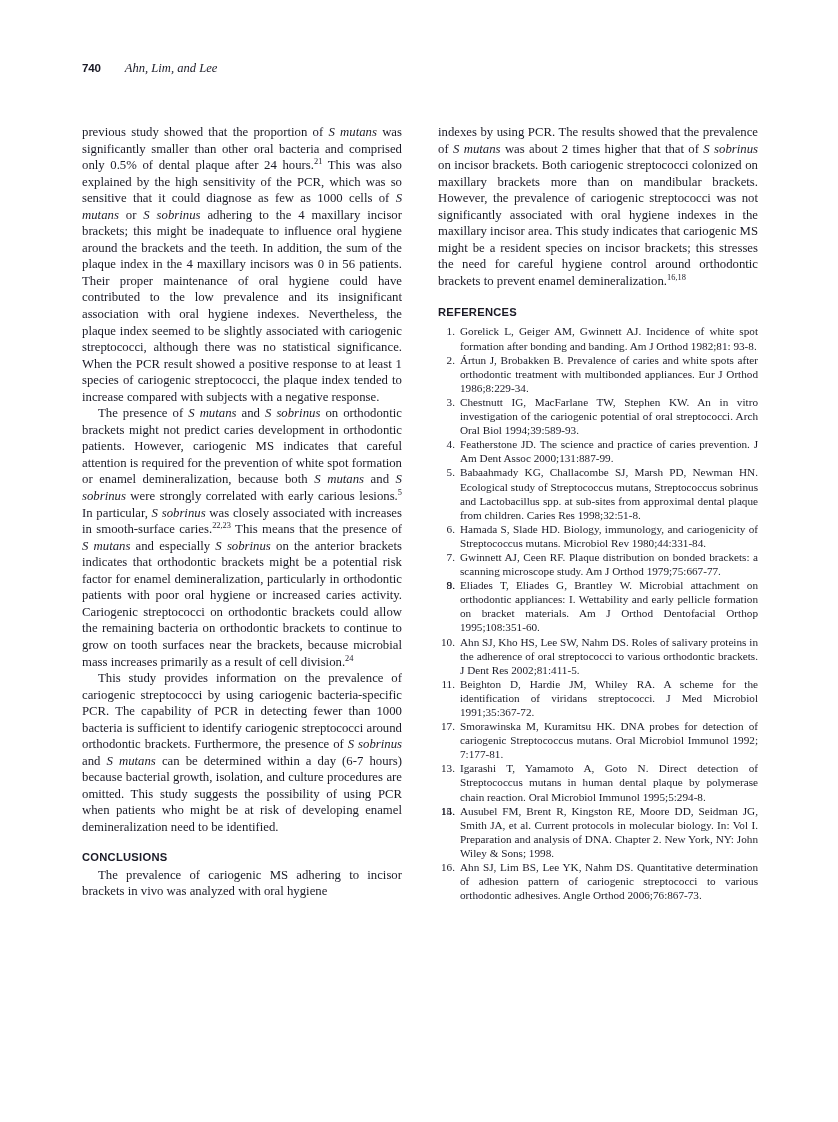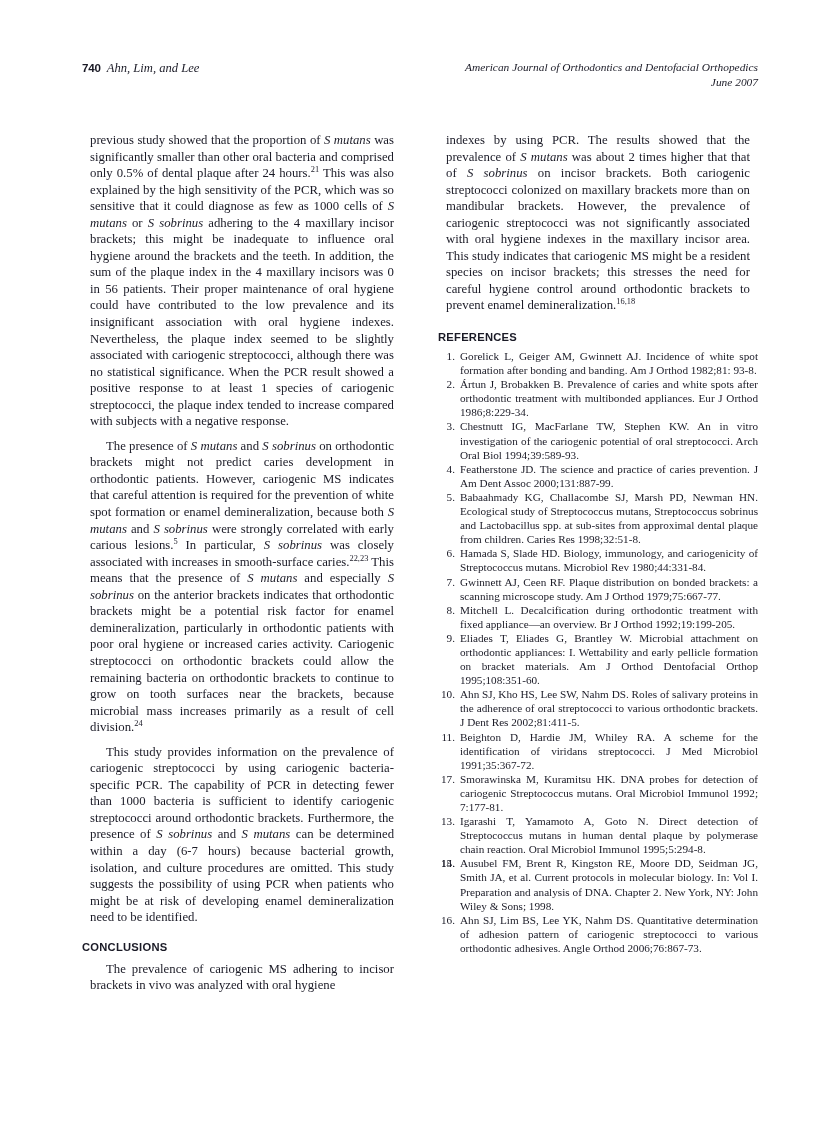--- a/index.html
+++ b/index.html
@@ -43,21 +43,21 @@
     font-weight: bold;
     font-style: normal;
     font-family: "Liberation Sans", sans-serif;
     font-size: 11.6px;
     letter-spacing: -0.2px;
     text-align: right;
   }
   .rh-authors {
     font-style: italic;
     font-size: 12.6px;
-    margin-left: 6px;
+    margin-left: 24px;
   }
   .rh-right {
     position: absolute;
     right: 0;
     top: 0;
     text-align: right;
     font-style: italic;
     font-size: 11.4px;
     line-height: 14.5px;
     white-space: nowrap;
@@ -72,21 +72,21 @@
   }
   .col {
     position: absolute;
     top: 0;
     width: 320px;
   }
   .col-left  { left: 0px; }
   .col-right { left: 356px; }
 
   p.body-par {
-    margin: 8px;
+    margin: 0;
     font-size: 12.75px;
     line-height: 16.55px;
     text-align: justify;
     text-justify: inter-word;
     hyphens: manual;
     text-indent: 0;
   }
   p.body-par + p.body-par { text-indent: 16px; }
 
   .sec-head {
@@ -134,24 +134,20 @@
 </style>
 </head>
 <body>
 
 <div class="page">
 
   <div class="running-head">
     <div class="rh-left">
       <span class="rh-folio">740</span><span class="rh-authors">Ahn, Lim, and Lee</span>
     </div>
-    <div class="rh-right">
-      <div>American Journal of Orthodontics and Dentofacial Orthopedics</div>
-      <div>June 2007</div>
-    </div>
   </div>
 
   <div class="columns">
 
     <div class="col col-left">
       <p class="body-par">previous study showed that the proportion of <i>S mutans</i> was significantly smaller than other oral bacteria and comprised only 0.5% of dental plaque after 24 hours.<sup>21</sup> This was also explained by the high sensitivity of the PCR, which was so sensitive that it could diagnose as few as 1000 cells of <i>S mutans</i> or <i>S sobrinus</i> adhering to the 4 maxillary incisor brackets; this might be inadequate to influence oral hygiene around the brackets and the teeth. In addition, the sum of the plaque index in the 4 maxillary incisors was 0 in 56 patients. Their proper maintenance of oral hygiene could have contributed to the low prevalence and its insignificant association with oral hygiene indexes. Nevertheless, the plaque index seemed to be slightly associated with cariogenic streptococci, although there was no statistical significance. When the PCR result showed a positive response to at least 1 species of cariogenic streptococci, the plaque index tended to increase compared with subjects with a negative response.</p>
       <p class="body-par">The presence of <i>S mutans</i> and <i>S sobrinus</i> on orthodontic brackets might not predict caries development in orthodontic patients. However, cariogenic MS indicates that careful attention is required for the prevention of white spot formation or enamel demineralization, because both <i>S mutans</i> and <i>S sobrinus</i> were strongly correlated with early carious lesions.<sup>5</sup> In particular, <i>S sobrinus</i> was closely associated with increases in smooth-surface caries.<sup>22,23</sup> This means that the presence of <i>S mutans</i> and especially <i>S sobrinus</i> on the anterior brackets indicates that orthodontic brackets might be a potential risk factor for enamel demineralization, particularly in orthodontic patients with poor oral hygiene or increased caries activity. Cariogenic streptococci on orthodontic brackets could allow the remaining bacteria on orthodontic brackets to continue to grow on tooth surfaces near the brackets, because microbial mass increases primarily as a result of cell division.<sup>24</sup></p>
       <p class="body-par">This study provides information on the prevalence of cariogenic streptococci by using cariogenic bacteria-specific PCR. The capability of PCR in detecting fewer than 1000 bacteria is sufficient to identify cariogenic streptococci around orthodontic brackets. Furthermore, the presence of <i>S sobrinus</i> and <i>S mutans</i> can be determined within a day (6-7 hours) because bacterial growth, isolation, and culture procedures are omitted. This study suggests the possibility of using PCR when patients who might be at risk of developing enamel demineralization need to be identified.</p>
       <div class="sec-head">CONCLUSIONS</div>
       <p class="body-par" style="text-indent:16px">The prevalence of cariogenic MS adhering to incisor brackets in vivo was analyzed with oral hygiene</p>
@@ -163,21 +159,21 @@
       <div class="sec-head" style="margin-top:17px">REFERENCES</div>
 
       <div class="refs" id="refs-list">
           <div class="ref-item"><span class="ref-num">1.</span><span>Gorelick L, Geiger AM, Gwinnett AJ. Incidence of white spot formation after bonding and banding. Am J Orthod 1982;81: 93-8.</span></div>
           <div class="ref-item"><span class="ref-num">2.</span><span>Ártun J, Brobakken B. Prevalence of caries and white spots after orthodontic treatment with multibonded appliances. Eur J Orthod 1986;8:229-34.</span></div>
           <div class="ref-item"><span class="ref-num">3.</span><span>Chestnutt IG, MacFarlane TW, Stephen KW. An in vitro investigation of the cariogenic potential of oral streptococci. Arch Oral Biol 1994;39:589-93.</span></div>
           <div class="ref-item"><span class="ref-num">4.</span><span>Featherstone JD. The science and practice of caries prevention. J Am Dent Assoc 2000;131:887-99.</span></div>
           <div class="ref-item"><span class="ref-num">5.</span><span>Babaahmady KG, Challacombe SJ, Marsh PD, Newman HN. Ecological study of Streptococcus mutans, Streptococcus sobrinus and Lactobacillus spp. at sub-sites from approximal dental plaque from children. Caries Res 1998;32:51-8.</span></div>
           <div class="ref-item"><span class="ref-num">6.</span><span>Hamada S, Slade HD. Biology, immunology, and cariogenicity of Streptococcus mutans. Microbiol Rev 1980;44:331-84.</span></div>
           <div class="ref-item"><span class="ref-num">7.</span><span>Gwinnett AJ, Ceen RF. Plaque distribution on bonded brackets: a scanning microscope study. Am J Orthod 1979;75:667-77.</span></div>
-          <div class="ref-item"><span class="ref-num">8.</span><span>Mitchell L. Decalcification during orthodontic treatment with fixed appliance—an overview. Br J Orthod 1992;19:199-205.</span></div>
+          <div class="ref-item"><span class="ref-num">8.</span></div>
           <div class="ref-item"><span class="ref-num">9.</span><span>Eliades T, Eliades G, Brantley W. Microbial attachment on orthodontic appliances: I. Wettability and early pellicle formation on bracket materials. Am J Orthod Dentofacial Orthop 1995;108:351-60.</span></div>
           <div class="ref-item"><span class="ref-num">10.</span><span>Ahn SJ, Kho HS, Lee SW, Nahm DS. Roles of salivary proteins in the adherence of oral streptococci to various orthodontic brackets. J Dent Res 2002;81:411-5.</span></div>
           <div class="ref-item"><span class="ref-num">11.</span><span>Beighton D, Hardie JM, Whiley RA. A scheme for the identification of viridans streptococci. J Med Microbiol 1991;35:367-72.</span></div>
           <div class="ref-item"><span class="ref-num">17.</span><span>Smorawinska M, Kuramitsu HK. DNA probes for detection of cariogenic Streptococcus mutans. Oral Microbiol Immunol 1992; 7:177-81.</span></div>
           <div class="ref-item"><span class="ref-num">13.</span><span>Igarashi T, Yamamoto A, Goto N. Direct detection of Streptococcus mutans in human dental plaque by polymerase chain reaction. Oral Microbiol Immunol 1995;5:294-8.</span></div>
           <div class="ref-item"><span class="ref-num">14.</span></div>
           <div class="ref-item"><span class="ref-num">15.</span><span>Ausubel FM, Brent R, Kingston RE, Moore DD, Seidman JG, Smith JA, et al. Current protocols in molecular biology. In: Vol I. Preparation and analysis of DNA. Chapter 2. New York, NY: John Wiley &amp; Sons; 1998.</span></div>
           <div class="ref-item"><span class="ref-num">16.</span><span>Ahn SJ, Lim BS, Lee YK, Nahm DS. Quantitative determination of adhesion pattern of cariogenic streptococci to various orthodontic adhesives. Angle Orthod 2006;76:867-73.</span></div>
         </div>
     </div>

